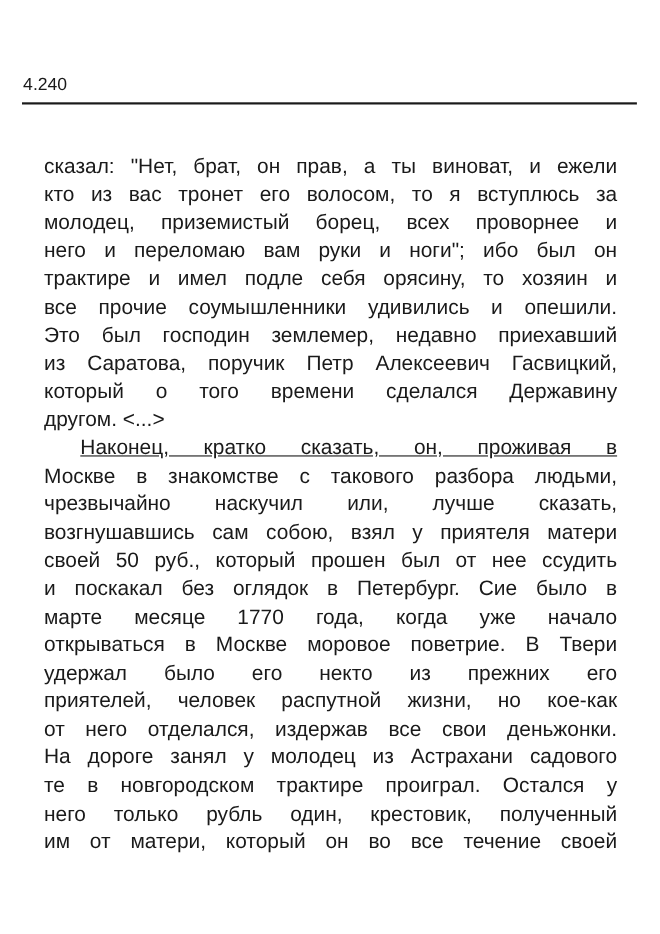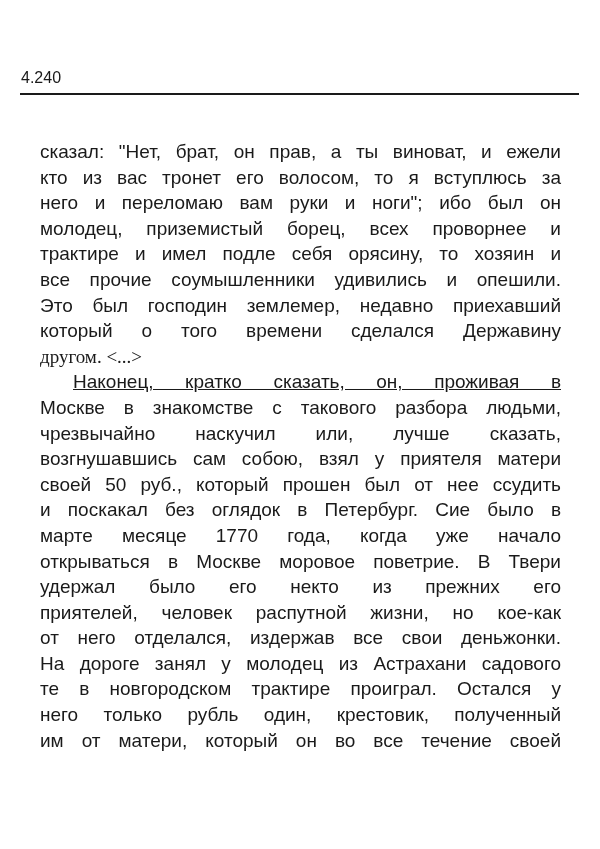--- a/index.html
+++ b/index.html
@@ -45,37 +45,37 @@
     text-align: justify;
     text-align-last: justify;
     white-space: normal;
   }
   .line.indent {
     text-indent: 33px;
     text-decoration: underline;
   }
   .line.nojust {
     text-align-last: left;
-    font-family: Liberation Serif, serif;
   }
 </style>
 </head>
 <body>
 
 <div class="page">
   <div class="running-header">4.240</div>
   <div class="header-rule"></div>
   <div class="text-body">
       <div class="line">сказал: "Нет, брат, он прав, а ты виноват, и ежели</div>
       <div class="line">кто из вас тронет его волосом, то я вступлюсь за</div>
+      <div class="line">молодец, приземистый борец, всех проворнее и</div>
       <div class="line">него и переломаю вам руки и ноги"; ибо был он</div>
-      <div class="line">молодец, приземистый борец, всех проворнее и</div>
       <div class="line">трактире и имел подле себя орясину, то хозяин и</div>
       <div class="line">все прочие соумышленники удивились и опешили.</div>
       <div class="line">Это был господин землемер, недавно приехавший</div>
+      <div class="line">из Саратова, поручик Петр Алексеевич Гасвицкий,</div>
       <div class="line">который о того времени сделался Державину</div>
       <div class="line nojust">другом. &lt;...&gt;</div>
       <div class="line indent">Наконец, кратко сказать, он, проживая в</div>
       <div class="line">Москве в знакомстве с такового разбора людьми,</div>
       <div class="line">чрезвычайно наскучил или, лучше сказать,</div>
       <div class="line">возгнушавшись сам собою, взял у приятеля матери</div>
       <div class="line">своей 50 руб., который прошен был от нее ссудить</div>
       <div class="line">и поскакал без оглядок в Петербург. Сие было в</div>
       <div class="line">марте месяце 1770 года, когда уже начало</div>
       <div class="line">открываться в Москве моровое поветрие. В Твери</div>

